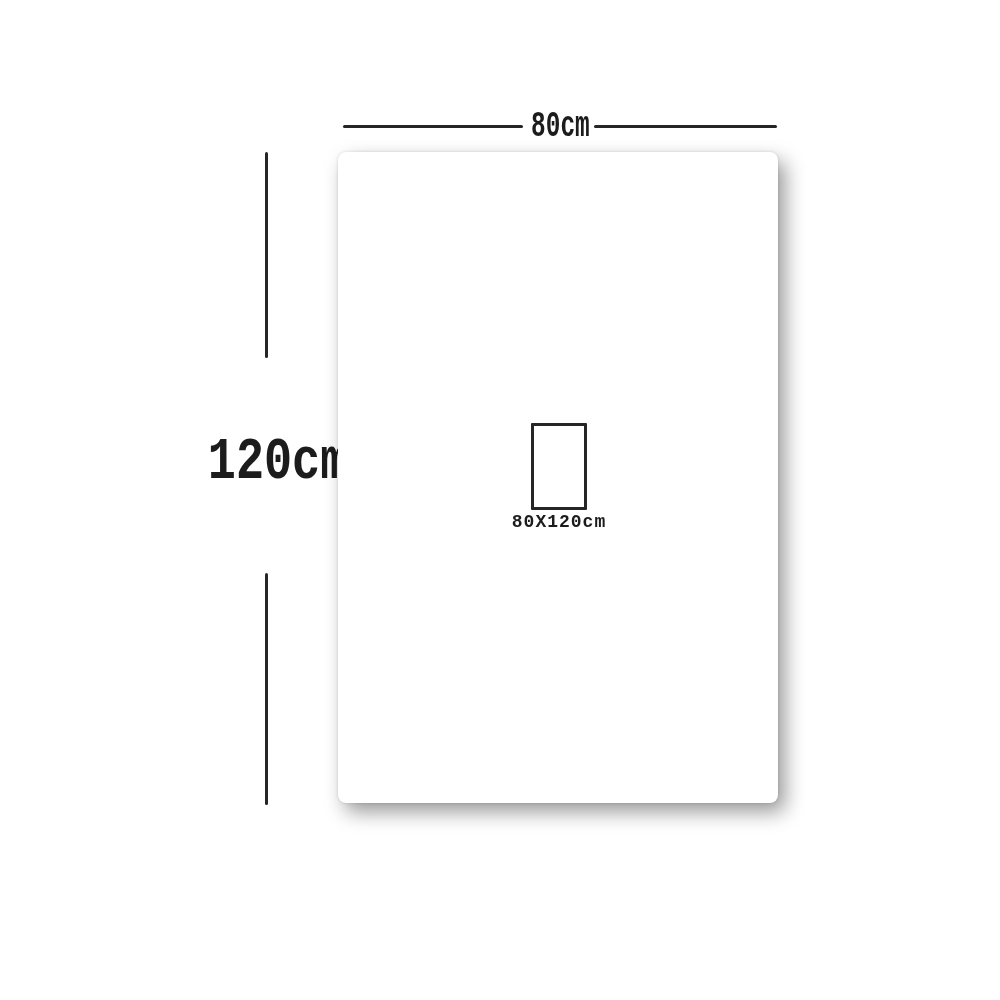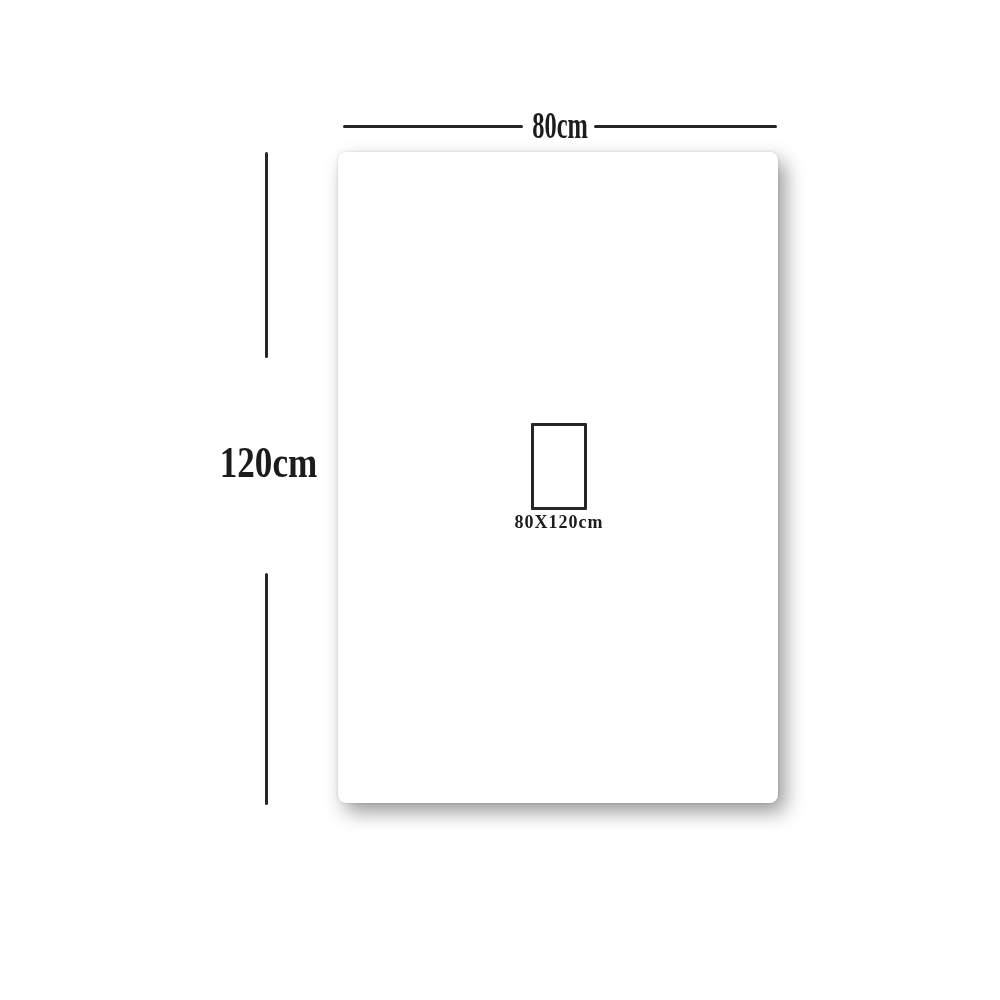--- a/index.html
+++ b/index.html
@@ -6,21 +6,21 @@
     margin: 0;
     padding: 0;
     background: #ffffff;
   }
   .canvas {
     position: relative;
     width: 1000px;
     height: 1000px;
     background: var(--background, #ffffff);
     overflow: hidden;
-    font-family: Liberation Serif, serif;
+    font-family: Liberation Mono, monospace;
   }
 
   
   .card {
     position: absolute;
     left: 338px;
     top: 152px;
     width: 440px;
     height: 651px;
     background: var(--card, #ffffff);
@@ -65,21 +65,21 @@
     border-radius: 2px;
   }
   .v-seg-top    { top: 152px; height: 206px; }
   .v-seg-bottom { top: 573px; height: 232px; }
   .v-label {
     position: absolute;
     left: 188px;
     top: 440px;
     width: 160px;
     text-align: center;
-    font-size: 45px;
+    font-size: 60px;
     line-height: 45px;
     font-weight: bold;
     color: var(--text, #1c1c1c);
     white-space: nowrap;
   }
   .cond-lg {
     display: inline-block;
     transform: scaleX(0.78);
     transform-origin: 50% 50%;
   }

